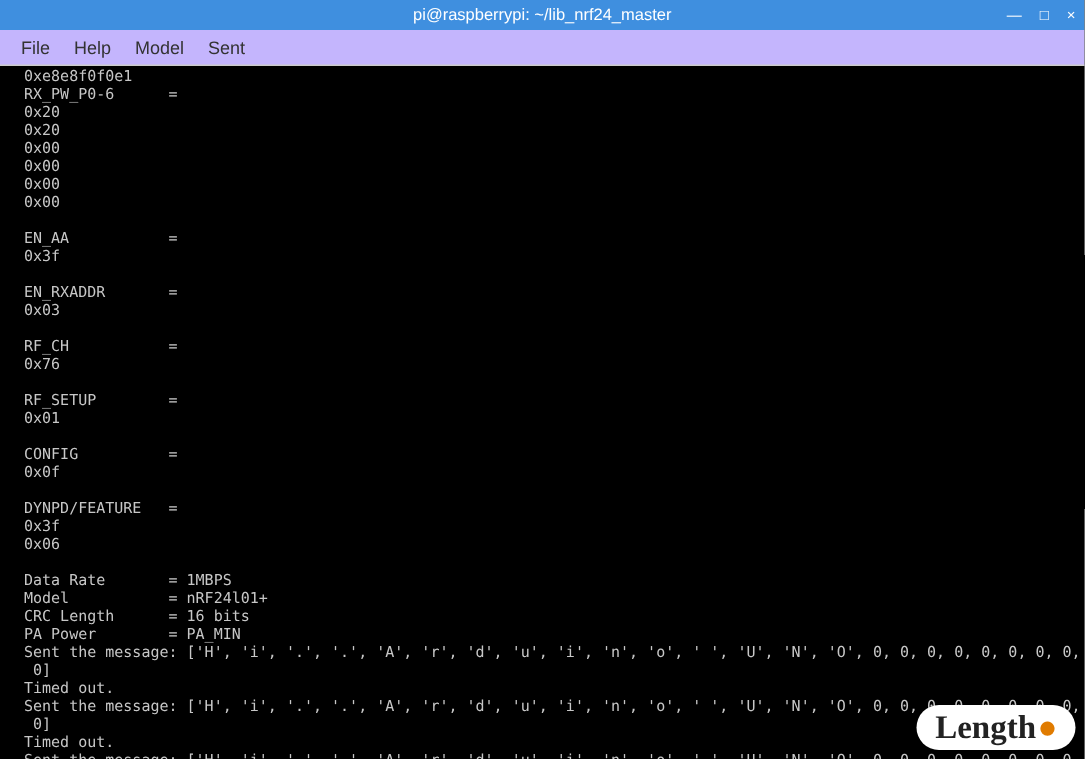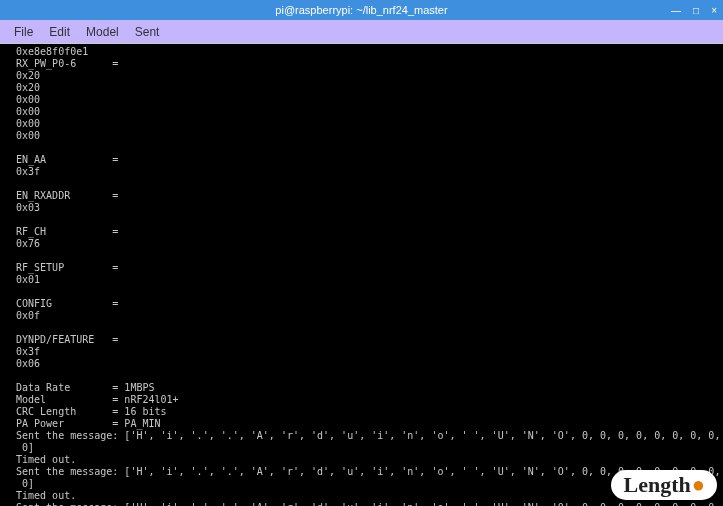--- a/index.html
+++ b/index.html
@@ -87,21 +87,21 @@
   <span class="title">pi@raspberrypi: ~/lib_nrf24_master</span>
   <div class="win-controls">
     <span>—</span>
     <span>□</span>
     <span>×</span>
   </div>
 </div>
 
 <div class="menubar">
   <div class="menu-item">File</div>
-  <div class="menu-item">Edit</div>
+  <div class="menu-item">Help</div>
   <div class="menu-item">Model</div>
   <div class="menu-item">Sent</div>
 </div>
 
 <div class="terminal" id="terminal">0xe8e8f0f0e1
 RX_PW_P0-6      =
 0x20
 0x20
 0x00
 0x00

